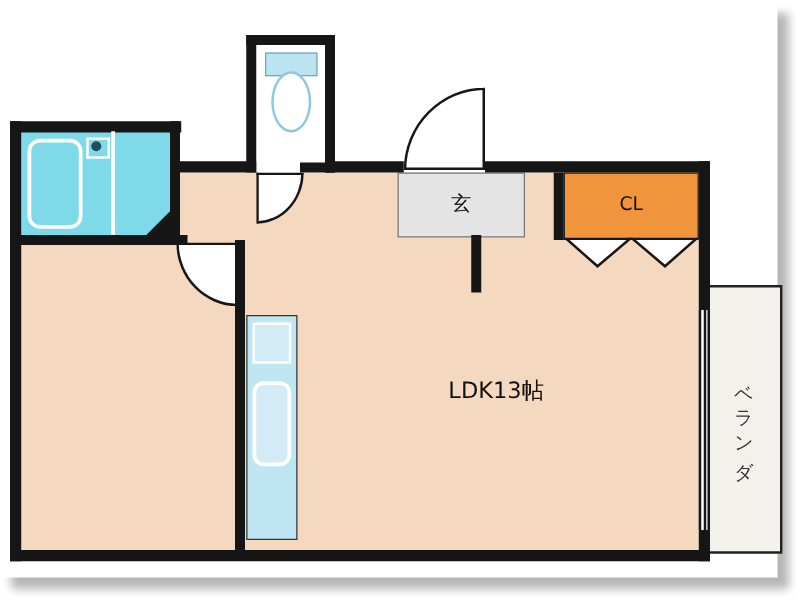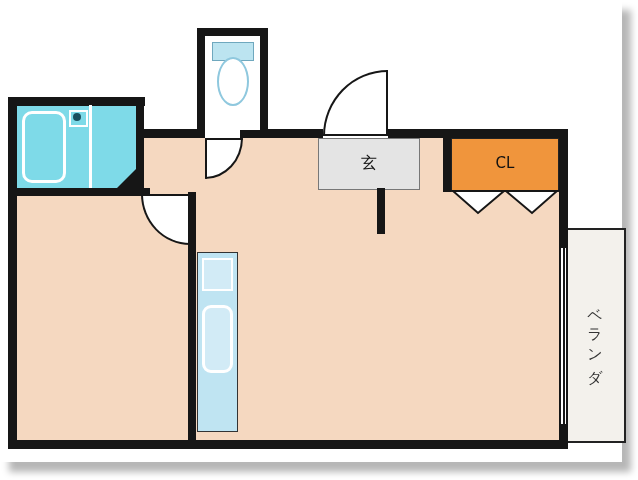--- a/index.html
+++ b/index.html
@@ -62,18 +62,19 @@
     <div class="abs" style="left:69px;top:110px;width:19px;height:17px;border:2px solid #ffffff;"></div>
     <div class="abs" style="left:73px;top:113px;width:8px;height:8px;border-radius:50%;background:#1b4f5e;"></div>
     <div class="abs" style="left:117px;top:169px;width:19px;height:19px;background:#161616;clip-path:polygon(100% 0,100% 100%,0 100%);"></div>
 
     <div class="abs" style="left: 212px; top: 42px; width: 42px; height: 19px; border: 1px solid rgb(111, 168, 190); background-color: rgb(188, 228, 240);"></div>
     <div class="abs" style="left:217px;top:57px;width:32px;height:49px;border-radius:50%;background:#ffffff;border:2px solid #8fc8de;"></div>
 
     <div class="abs" style="left: 202px; top: 258px; width: 31px; height: 33px; border: 2px solid rgb(255, 255, 255); background-color: rgb(210, 235, 246);"></div>
     <div class="abs" style="left: 202px; top: 305px; width: 31px; height: 68px; border: 3px solid rgb(255, 255, 255); border-radius: 9px; background-color: rgb(210, 235, 246);"></div>
 
+    <div class="label" style="left:312px;top:300px;width:170px;font-size:18px;">LDK13帖</div>
     <div class="label" style="left:318px;top:153px;width:102px;font-size:16px;">玄</div>
     <div class="label" style="left:451px;top:154px;width:108px;font-size:15px;">CL</div>
     <div class="label vtext" style="left:585px;top:283px;height:110px;font-size:15px;">ベランダ</div>
 
   </div>
 </div>
 
 </body></html>

